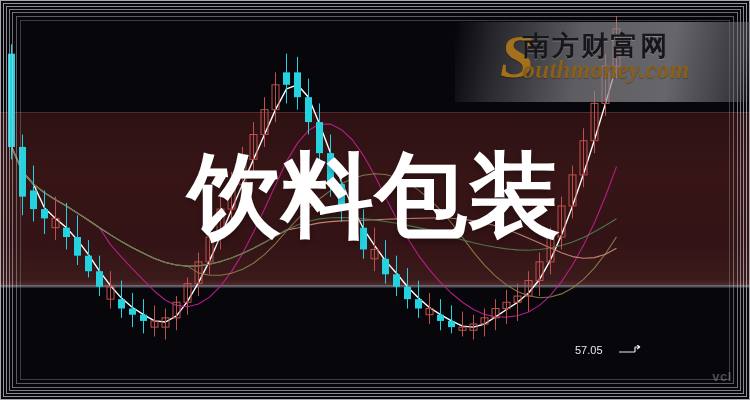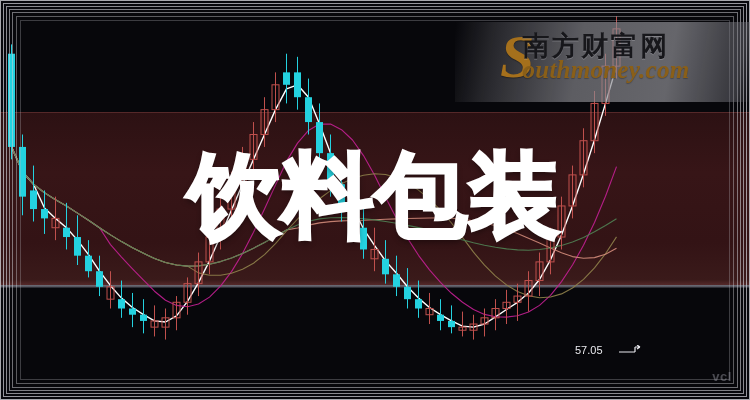--- a/index.html
+++ b/index.html
@@ -48,21 +48,21 @@
     font-family:"Liberation Serif","DejaVu Serif",serif;
     font-style:italic;font-weight:700;color:#8a5f18;
     letter-spacing:.01em;margin-top:-2px;
     text-shadow:0 1px 1px rgba(0,0,0,.25);
   }
 
   
   #headline{
     position:absolute;left:0;width:750px;text-align:center;
     font-family:"DejaVu Sans","Liberation Sans",sans-serif;
-    font-weight:700;color:#fff;
+    font-weight:400;color:#fff;
     letter-spacing:.015em;
     -webkit-text-stroke:3px #ffffff;
     text-shadow:0 0 1px #fff,0 3px 6px rgba(0,0,0,.45);
     white-space:nowrap;
   }
 
   
   #price-callout{
     position:absolute;display:flex;align-items:center;gap:2px;
     color:#e9e9ef;font-size:11px;

